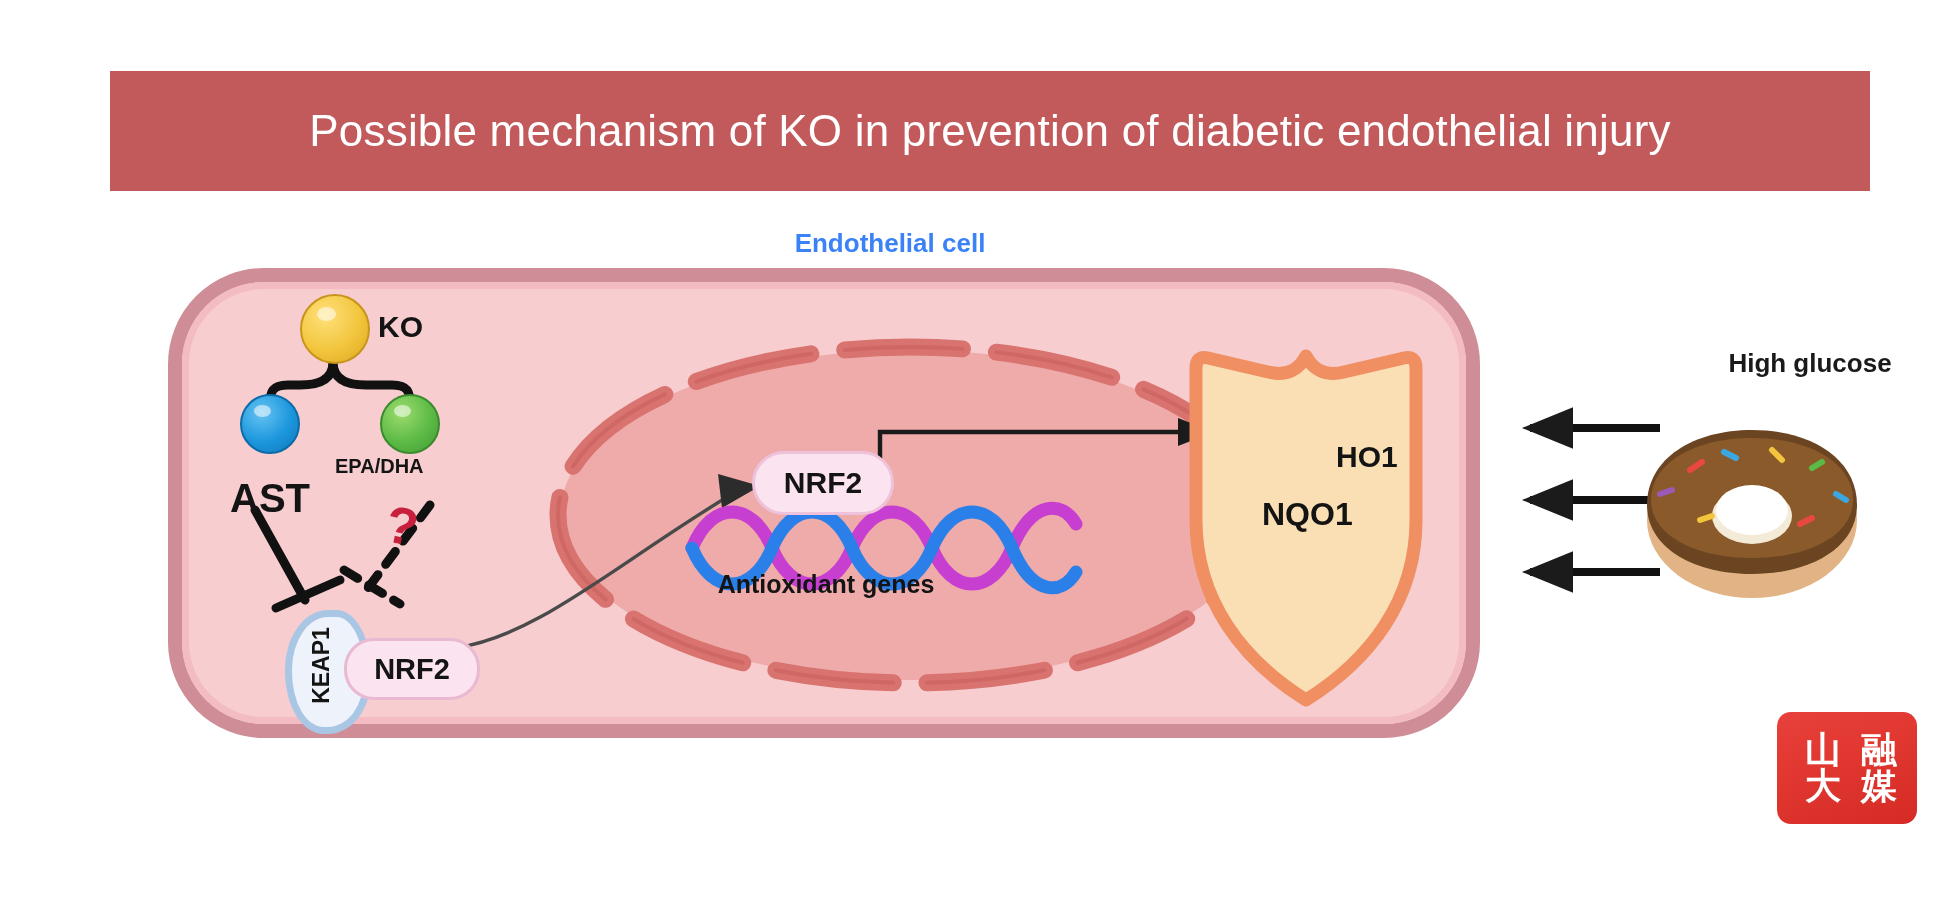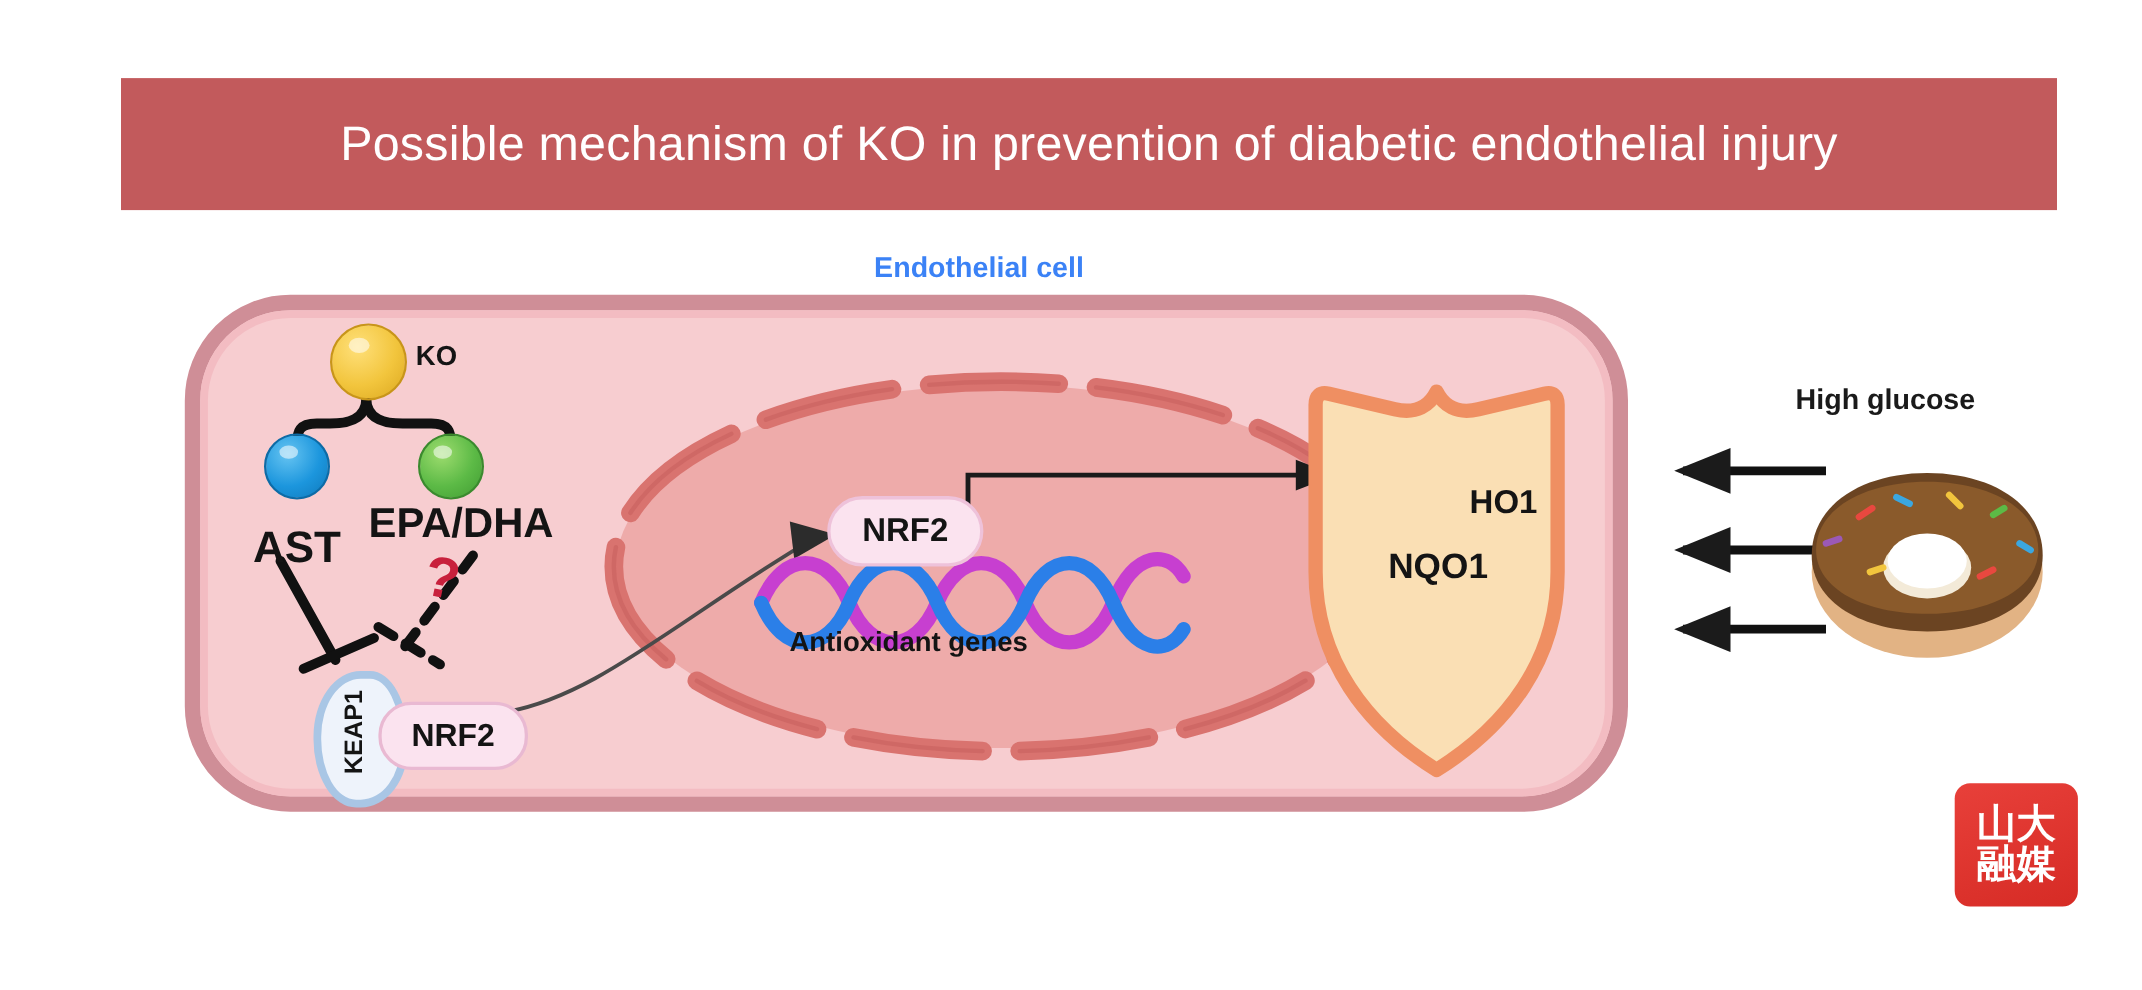--- a/index.html
+++ b/index.html
@@ -9,21 +9,21 @@
 
   
   .banner{position:absolute;left:110px;top:71px;width:1760px;height:120px;
           background:#c25a5c;display:flex;align-items:center;justify-content:center;}
   .banner-text{color:#ffffff;font-size:44px;font-weight:400;letter-spacing:.2px;
                white-space:nowrap;}
 
   
   .cell-caption{position:absolute;left:740px;top:228px;width:300px;text-align:center;
                 font-size:26px;font-weight:700;color:#3b82f6;}
-  .hg-caption{position:absolute;left:1584px;top:348px;width:260px;text-align:center;
+  .hg-caption{position:absolute;left:1680px;top:348px;width:260px;text-align:center;
               font-size:26px;font-weight:700;color:#1a1a1a;}
 
   
   .cell{position:absolute;left:168px;top:268px;width:1312px;height:470px;
         background:#f7cdd0;border:14px solid #cf8e97;border-radius:96px;box-sizing:border-box;}
   .cell-inner-glow{position:absolute;left:0;top:0;right:0;bottom:0;border-radius:82px;
         box-shadow:inset 0 0 0 7px #f3bcc2;pointer-events:none;}
 
   
   .sphere{position:absolute;border-radius:50%;}
@@ -33,23 +33,23 @@
         background:radial-gradient(circle at 35% 30%,#ffe07a 0%,#f2c53d 55%,#dba71f 100%);
         border:2px solid #c8951a;}
   .ast-ball{left:240px;top:394px;width:56px;height:56px;
         background:radial-gradient(circle at 35% 30%,#66c4f2 0%,#1c96dd 55%,#0f79bb 100%);
         border:2px solid #0d6ba6;}
   .epa-ball{left:380px;top:394px;width:56px;height:56px;
         background:radial-gradient(circle at 35% 30%,#9ddc6e 0%,#5cba46 55%,#429c33 100%);
         border:2px solid #3b8a2e;}
 
   .lbl{position:absolute;font-weight:700;color:#141414;white-space:nowrap;}
-  .lbl-ko{left:378px;top:310px;font-size:25px;}
+  .lbl-ko{left:378px;top:310px;font-size:30px;}
   .lbl-ast{left:230px;top:476px;font-size:40px;}
-  .lbl-epa{left:335px;top:455px;font-size:38px;}
+  .lbl-epa{left:335px;top:455px;font-size:20px;}
   .lbl-anti{left:826px;top:570px;font-size:25px;transform:translateX(-50%);}
   .lbl-ho1{left:1336px;top:440px;font-size:30px;}
   .lbl-nqo1{left:1262px;top:496px;font-size:32px;}
 
   
   .keap{position:absolute;left:285px;top:610px;width:72px;height:110px;
         background:#eef3fb;border:7px solid #a9c6e5;border-radius:50% 40% 50% 45%/48% 50% 45% 50%;}
   .keap-label{position:absolute;left:285px;top:610px;width:72px;height:110px;
         display:flex;align-items:center;justify-content:center;}
   .keap-label span{font-size:23px;font-weight:700;color:#141414;
@@ -67,22 +67,22 @@
 
   
   .nrf2-nuc{position:absolute;left:752px;top:451px;width:136px;height:58px;
         background:#fbe3ef;border:3px solid #eec2da;border-radius:32px;
         display:flex;align-items:center;justify-content:center;}
   .nrf2-nuc span{font-size:30px;font-weight:700;color:#141414;}
 
   
   .logo{position:absolute;left:1777px;top:712px;width:112px;height:112px;
         background:linear-gradient(160deg,#e8403a 0%,#d62b25 100%);border-radius:14px;
-        display:flex;flex-direction:column;align-items:center;justify-content:center;
-        color:#fff;line-height:1;}
+        display:flex;flex-direction:row;align-items:center;justify-content:center;
+        color:#fff;line-height:1;padding-left:28px;}
   .logo-row{display:flex;gap:3px;font-size:36px;font-weight:700;
         font-family:"DejaVu Sans",sans-serif;}
   svg{position:absolute;left:0;top:0;overflow:visible;}
 </style>
 </head>
 <body>
 
 <div id="stage">
 
   <div class="banner">

